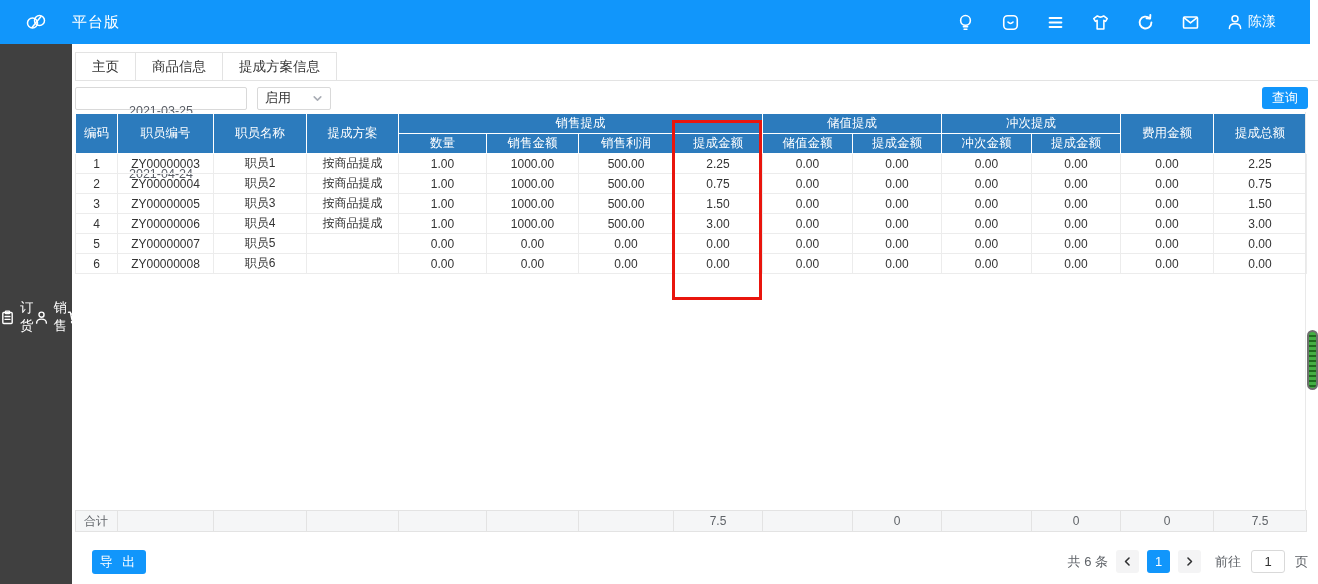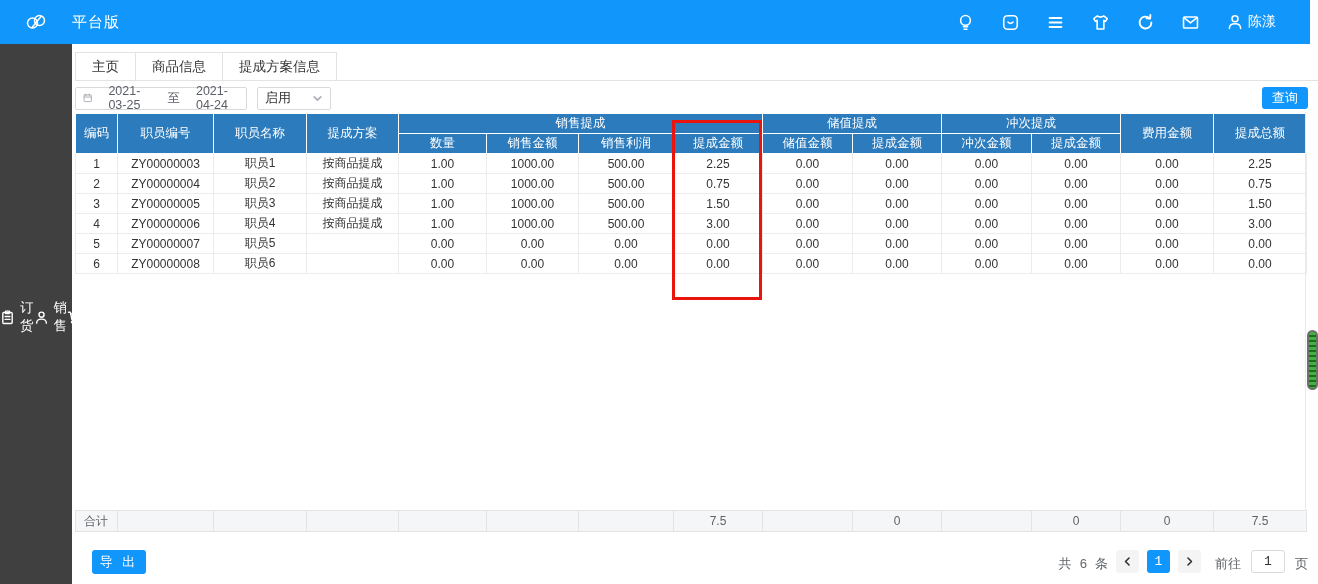--- a/index.html
+++ b/index.html
@@ -29,21 +29,21 @@
   
   .tabbar { display:flex; margin:8px 0 0 3px; height:29px; border-bottom:1px solid #e3e3e3; }
   .tab { padding:0 16px; line-height:27px; font-size:13.5px; color:#333; background:#fff;
     border:1px solid #e3e3e3; border-bottom:none; margin-right:-1px; cursor:pointer; white-space:nowrap; }
   .tab.active { color:#1196fb; margin-bottom:-1px; border-bottom:1px solid #fff; }
   .tab .close { color:#74aee6; margin-left:9px; font-size:14px; }
 
   
   .filterbar { display:flex; align-items:center; gap:10px; height:32px; margin-left:3px; padding-top:2px; }
   .date-input { width:172px; height:23px; border:1px solid #d9d9d9; border-radius:2px;
-    display:flex; align-items:center; gap:16px; padding:0 7px; color:#5a5e66; font-size:12.5px; cursor:pointer; }
+    display:flex; align-items:center; gap:16px; padding:0 7px; color:#5a5e66; font-size:12.5px; cursor:pointer;flex-direction:column; }
   .select { width:74px; height:23px; border:1px solid #d9d9d9; border-radius:2px; display:flex;
     align-items:center; justify-content:space-between; padding:0 7px; font-size:13px; color:#333; cursor:pointer; }
   .btn-primary { background:#1196fb; color:#fff; border:none; border-radius:3px; font-size:13px;
     cursor:pointer; font-family:inherit; }
   .query-btn { margin-left:auto; margin-right:10px; width:46px; height:22px; }
 
   
   .table-zone { position:relative; margin-left:3px; width:1231px; }
   table.grid { border-collapse:collapse; table-layout:fixed; width:1231px; }
   .grid th { background:#2c7bbd; color:#fff; font-weight:normal; font-size:12.5px;
@@ -61,21 +61,21 @@
   
   .vline { position:absolute; left:1233px; top:68px; height:399px; width:1px; background:#e9e9e9; }
   .vthumb { position:absolute; left:1235px; top:286px; width:11px; height:60px; border-radius:6px;
     border:2px solid #6f6f6f; cursor:grab;
     background:repeating-linear-gradient(to bottom,#43b043 0 3px,#1d6b1d 3px 5px); }
 
   
   .bottombar { position:absolute; left:0; right:0; top:495px; height:45px;
     display:flex; align-items:center; padding:0 10px 0 20px; background:#fff; }
   .export-btn { width:54px; height:24px; letter-spacing:3px; }
-  .pager { margin-left:auto; display:flex; align-items:flex-end; gap:8px; color:#5f6368; font-size:13px;font-family:Liberation Mono, monospace; }
+  .pager { margin-left:auto; display:flex; align-items:center; gap:8px; color:#5f6368; font-size:13px; }
   .pg-btn { width:23px; height:23px; background:#f4f4f5; border-radius:3px; display:flex;
     align-items:center; justify-content:center; color:#303133; cursor:pointer; }
   .pg-num { width:23px; height:23px; background:#1196fb; border-radius:3px; color:#fff;
     display:flex; align-items:center; justify-content:center; font-size:13px; cursor:pointer; }
   .goto-input { width:34px; height:23px; border:1px solid #d9d9d9; border-radius:3px;
     text-align:center; font-size:13px; color:#333; font-family:inherit; margin:0 2px; }
   svg.ic { stroke:#fff; fill:none; stroke-width:1.5; stroke-linecap:round; stroke-linejoin:round; }
   svg.gic { stroke:#a9adb5; fill:none; stroke-width:1.4; stroke-linecap:round; stroke-linejoin:round; }
 </style>
 </head>

